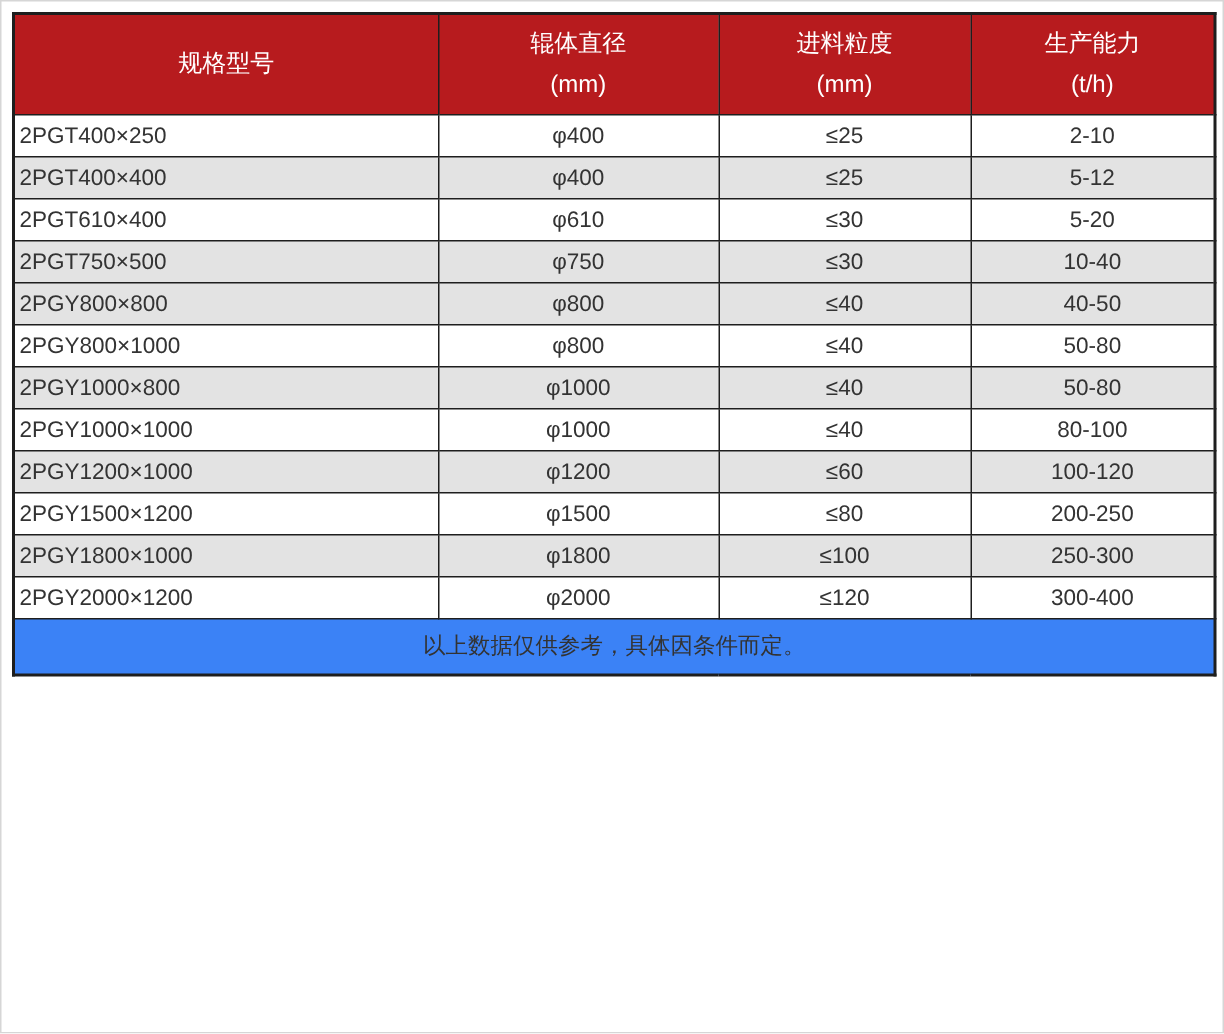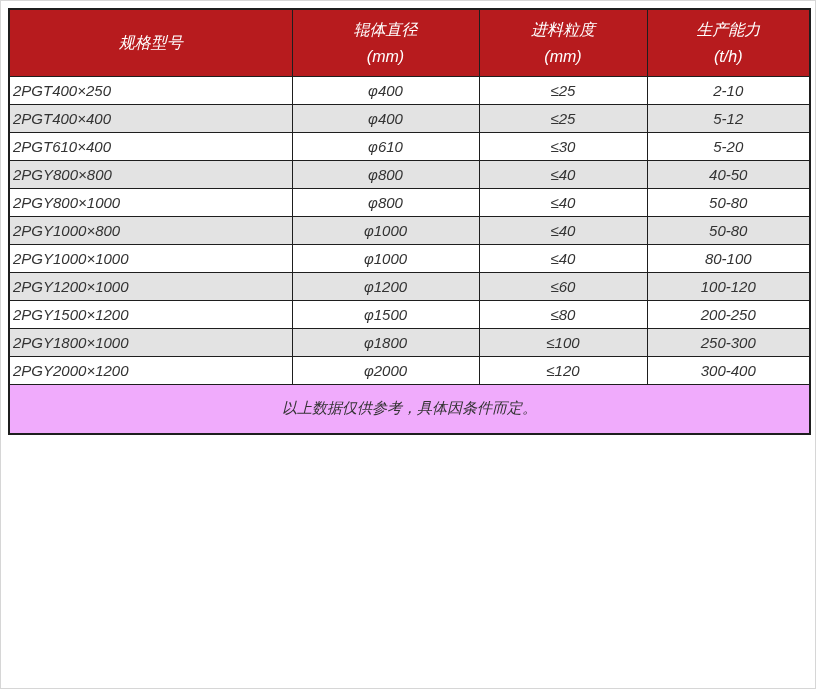--- a/index.html
+++ b/index.html
@@ -9,21 +9,21 @@
     height: 689px;
     font-family: "Liberation Sans", "DejaVu Sans", sans-serif;
     position: relative;
   }
   .viewport {
     width: 816px;
     height: 689px;
     border: 1px solid var(--frame-border, #d6d6d6);
     background: #ffffff;
   }
-  .table-wrap { padding: 7px 7px 0 7px; font-style: italic; }
+  .table-wrap { padding: 7px 7px 0 7px; }
   table.spec {
     width: 801px;
     border-collapse: collapse;
     border: 2px solid var(--border, #1e1e1e);
     table-layout: fixed;
   }
   table.spec th, table.spec td {
     border: 1px solid var(--border, #1e1e1e);
     text-align: center;
     vertical-align: middle;
@@ -40,24 +40,24 @@
   table.spec tbody td {
     height: 28px;
     font-size: 15px;
     color: var(--cell-text, #333333);
     background: var(--row-bg, #ffffff);
     padding: 0;
   }
   table.spec tbody tr.alt td { background: var(--row-alt-bg, #e3e3e3); }
   table.spec tbody td.c0 { text-align: left; padding-left: 3px; }
   table.spec tfoot td {
-    height: 50px;
+    height: 38px;
     font-size: 15px;
     color: var(--cell-text, #333333);
-    background: #f0abfc;
+    background: #3b82f6;
     text-align: center;
   }
   .hline:empty { display: none; }
   col.w0 { width: 283px; }
   col.w1 { width: 187px; }
   col.w2 { width: 168px; }
   col.w3 { width: 163px; }
 </style>
 </head>
 <body>
@@ -104,20 +104,26 @@
           <td>≤25</td>
           <td>5-12</td>
         </tr>
         <tr>
           <td class="c0">2PGT610×400</td>
           <td>φ610</td>
           <td>≤30</td>
           <td>5-20</td>
         </tr>
         <tr class="alt">
+          <td class="c0">2PGT750×500</td>
+          <td>φ750</td>
+          <td>≤30</td>
+          <td>10-40</td>
+        </tr>
+        <tr class="alt">
           <td class="c0">2PGY800×800</td>
           <td>φ800</td>
           <td>≤40</td>
           <td>40-50</td>
         </tr>
         <tr>
           <td class="c0">2PGY800×1000</td>
           <td>φ800</td>
           <td>≤40</td>
           <td>50-80</td>

